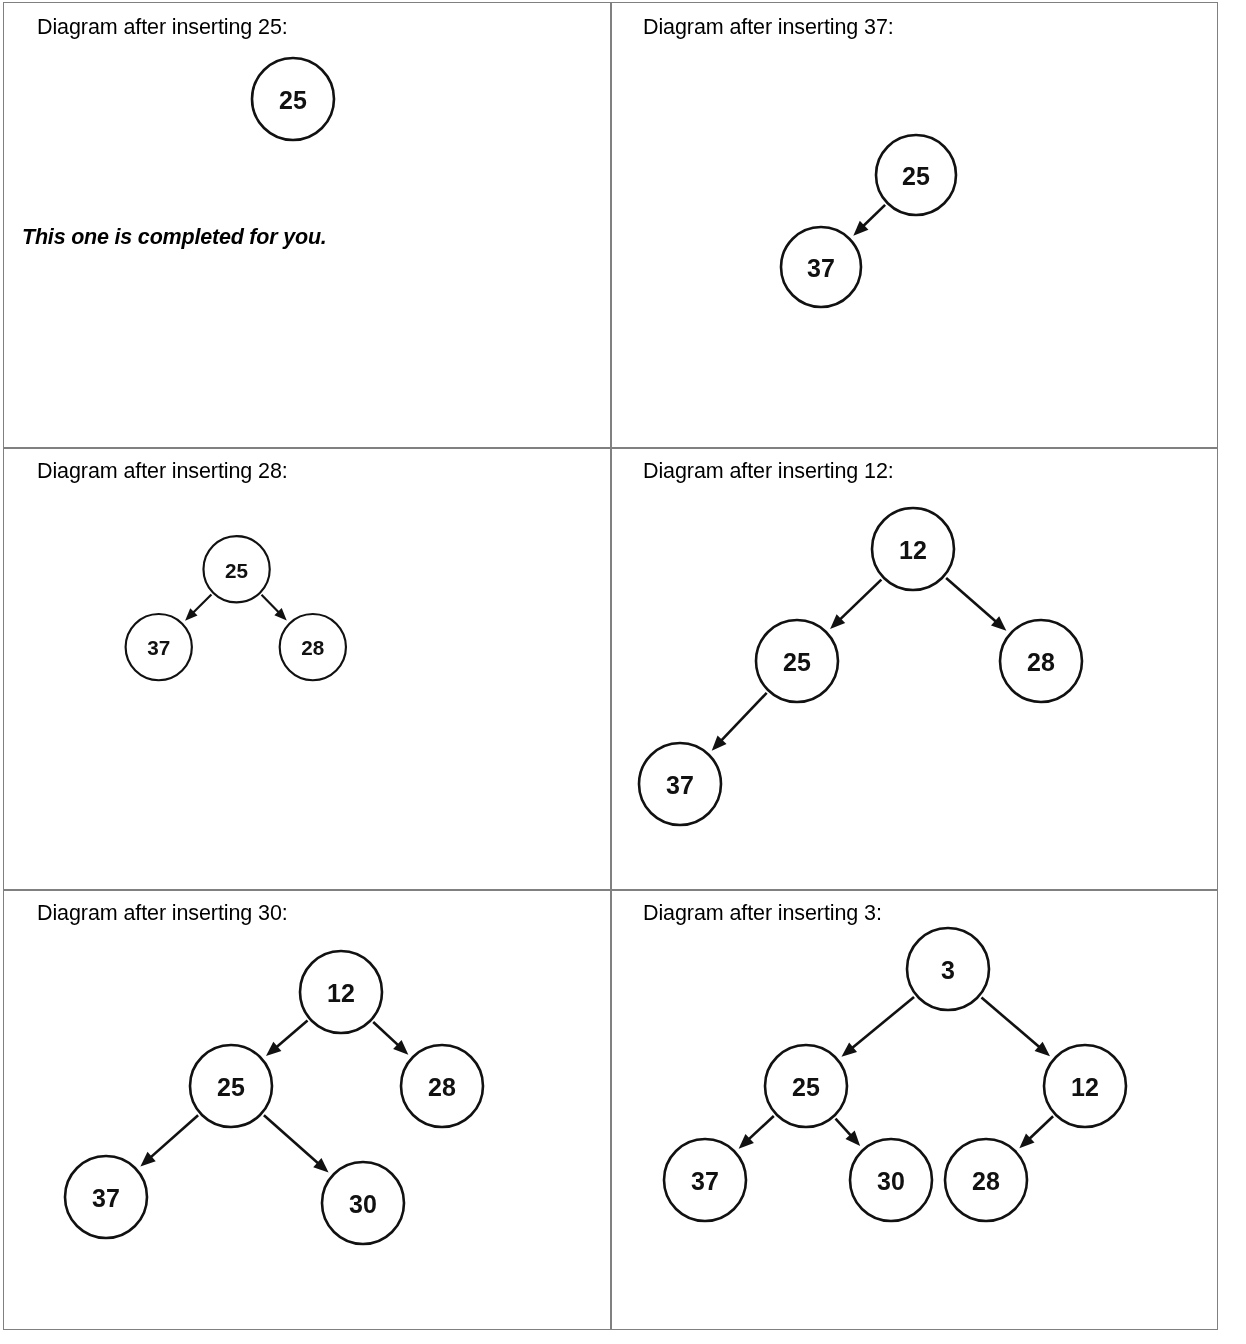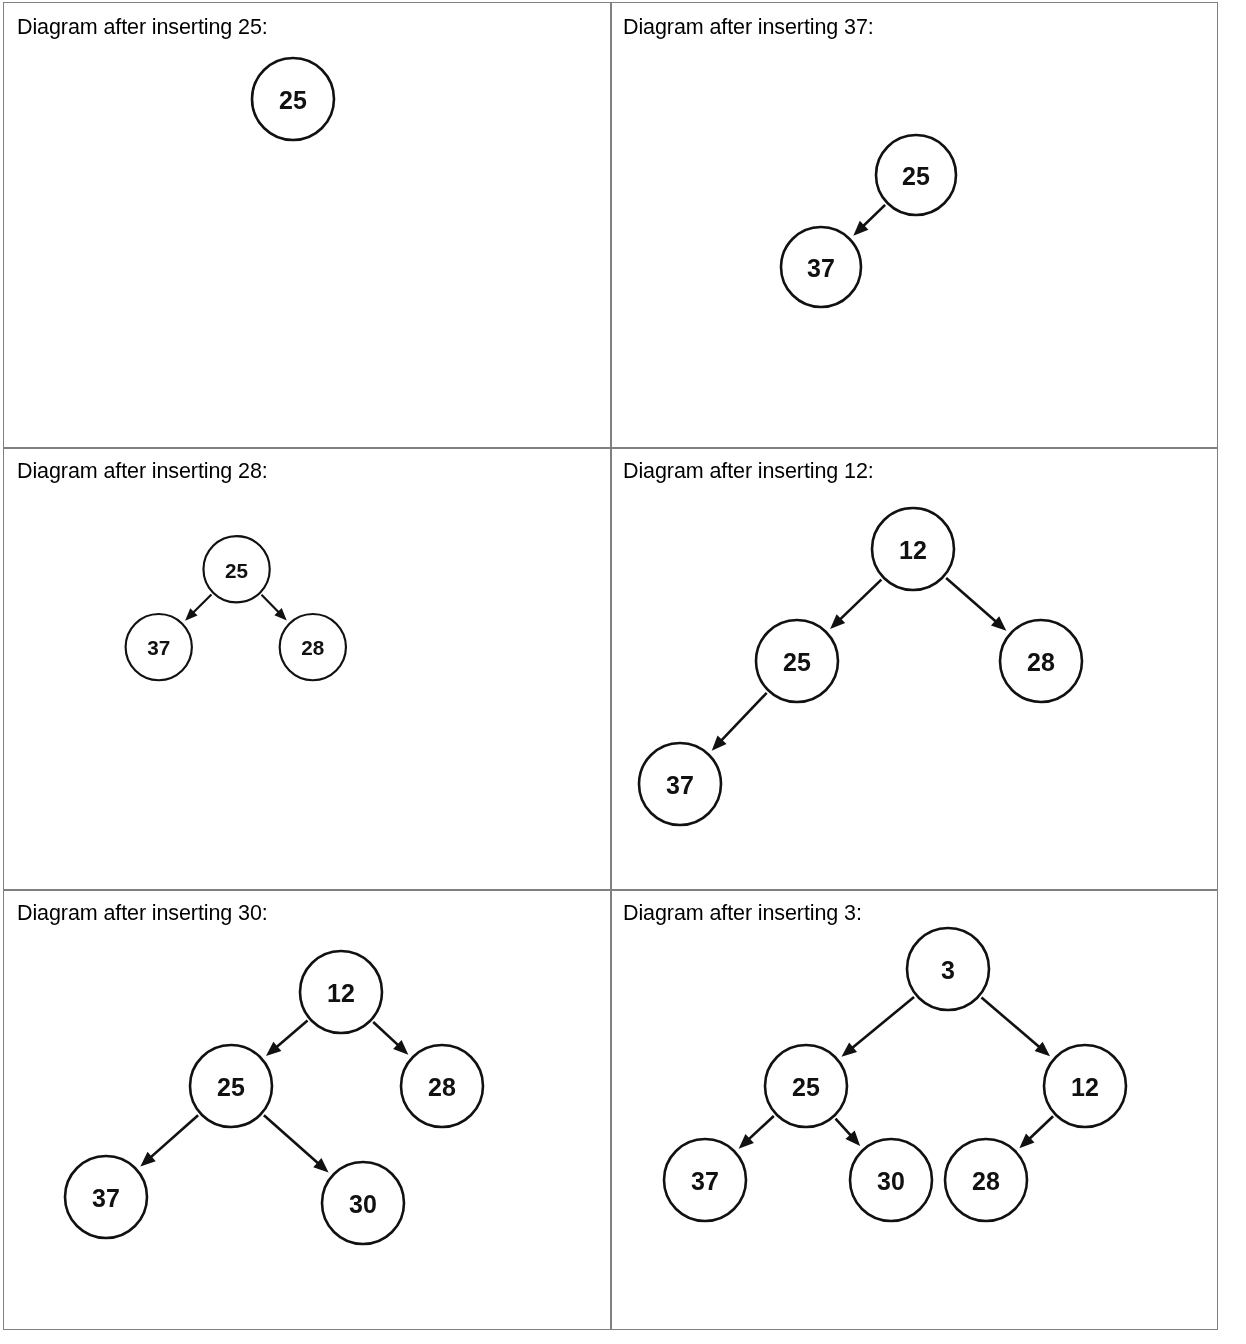--- a/index.html
+++ b/index.html
@@ -48,21 +48,21 @@
   .hdiv.r1 { top: 444px; }
   .hdiv.r2 { top: 886px; }
 
   .cell {
     position: absolute;
     box-sizing: border-box;
     overflow: hidden;
   }
   .cell-title {
     position: absolute;
-    left: 14px;
+    left: 34px;
     top: 13px;
     font-size: 21.5px;
     font-weight: 400;
     letter-spacing: -0.1px;
     white-space: nowrap;
     color: #000000;
   }
   .cell-note {
     position: absolute;
     left: 19px;
@@ -108,20 +108,21 @@
 
 <div id="sheet">
   <div class="grid">
     <div class="vdiv"></div>
     <div class="hdiv r1"></div>
     <div class="hdiv r2"></div>
   </div>
 
   <div class="cell" style="left:3px; top:2px; width:606px; height:444px;">
     <div class="cell-title">Diagram after inserting 25:</div>
+    <div class="cell-note">This one is completed for you.</div>
     <svg class="tree-canvas" viewBox="3 2 606 444">
         <g>
           <circle class="node-circle" cx="293" cy="99" r="41"></circle>
           <text class="node-label" x="293" y="100">25</text>
         </g>
       </svg>
   </div>
 
   <div class="cell" style="left:609px; top:2px; width:609px; height:576px;">
     <div class="cell-title">Diagram after inserting 37:</div>

